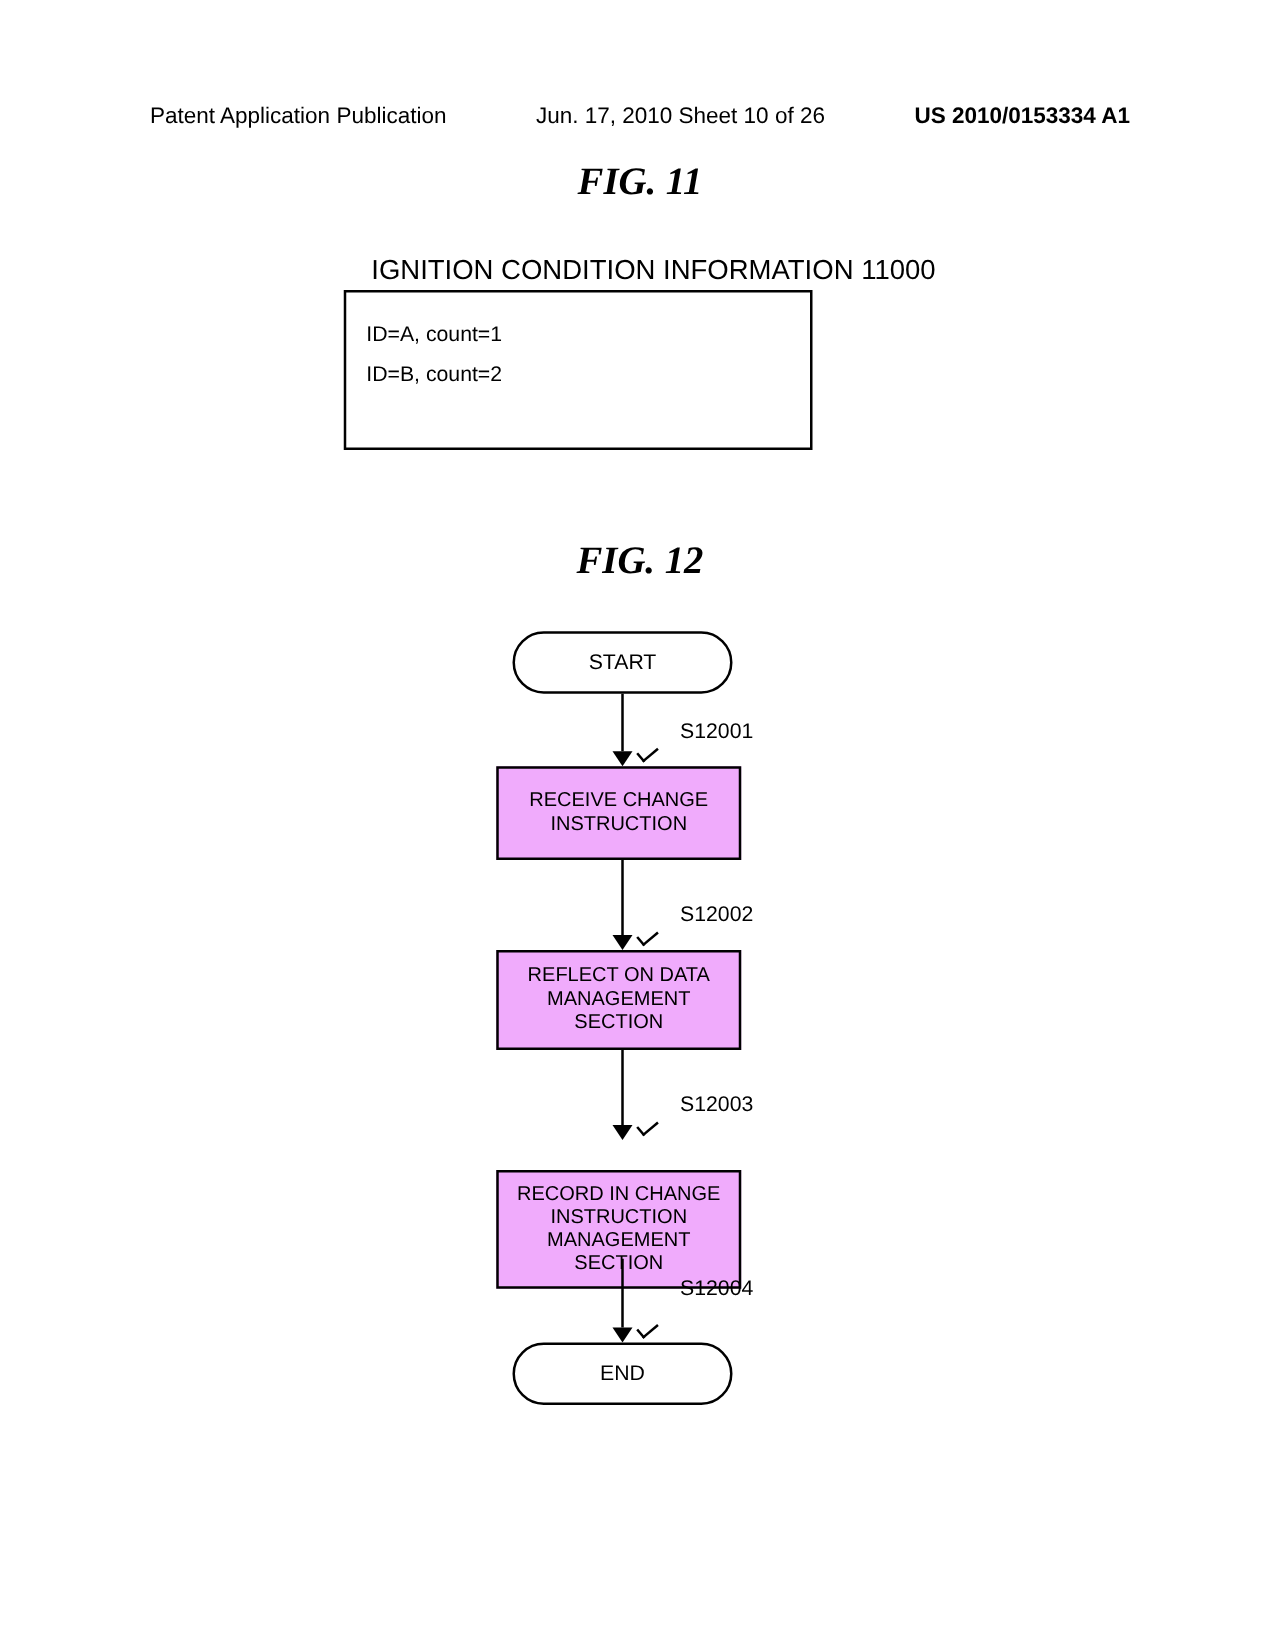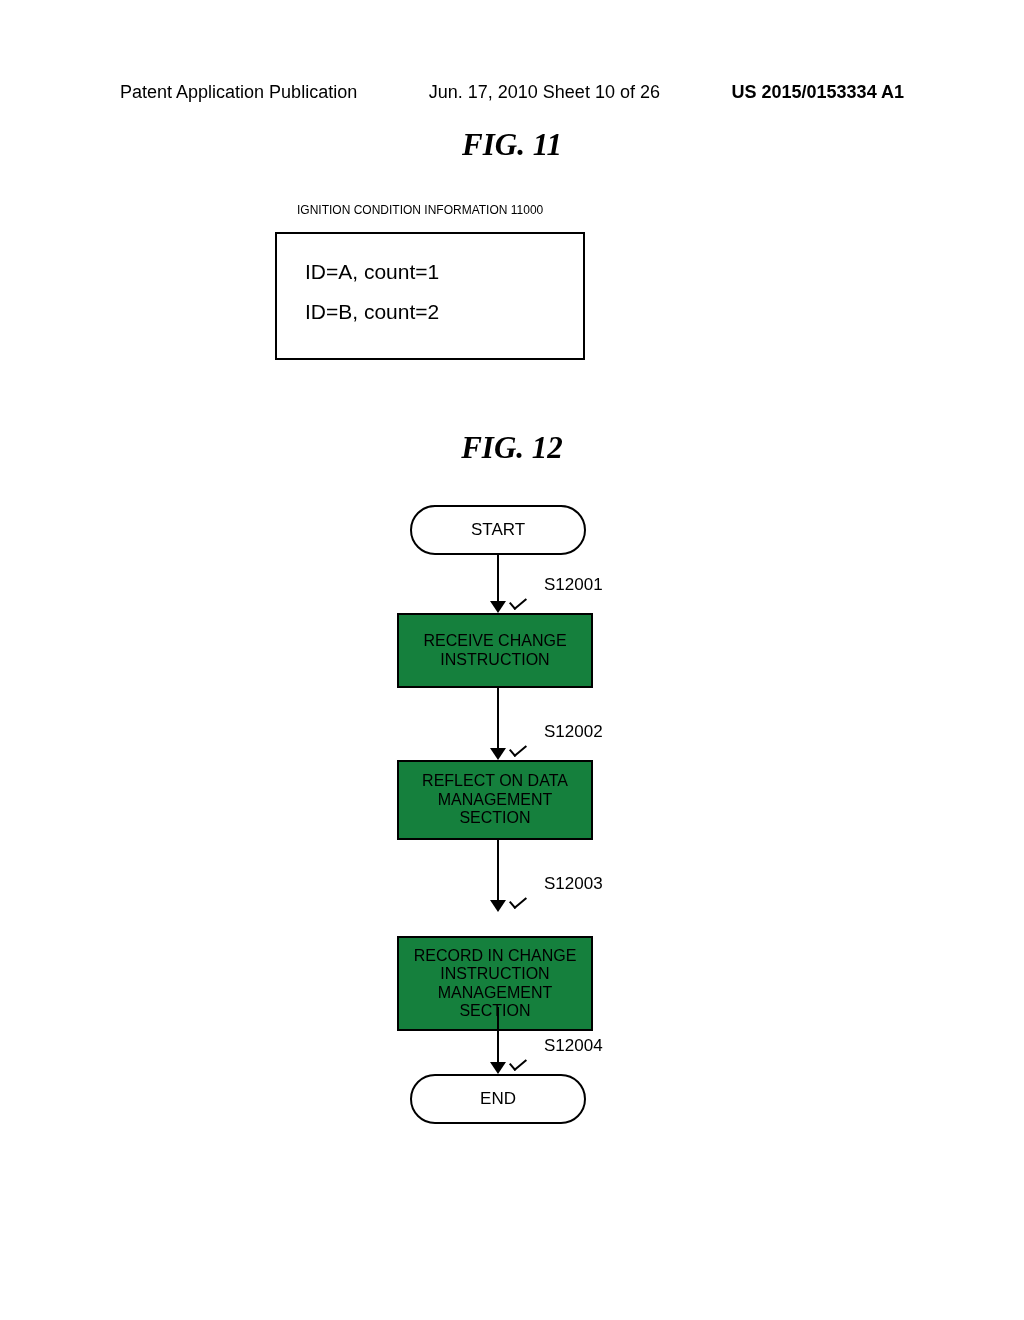--- a/index.html
+++ b/index.html
@@ -32,31 +32,31 @@
     font-style: italic;
     font-weight: bold;
     font-size: 31px;
   }
   .fig11-title { top: 127px; }
   .fig12-title { top: 430px; }
   .fig11-caption {
     position: absolute;
     top: 203px;
     left: 297px;
-    font-size: 12px;
+    font-size: 22px;
   }
   .fig11-box {
     position: absolute;
     top: 232px;
     left: 275px;
-    width: 310px;
+    width: 375px;
     height: 128px;
     border: 2px solid #000;
-    padding: 18px 28px;
-    font-size: 21px;
+    padding: 18px 16px;
+    font-size: 17px;
     line-height: 1.9;
   }
   .flowchart {
     position: absolute;
     top: 505px;
     left: 0;
     width: 100%;
   }
   .terminal {
     position: absolute;
@@ -76,21 +76,21 @@
     position: absolute;
     left: 397px;
     width: 196px;
     border: 2px solid #000;
     display: flex;
     align-items: center;
     justify-content: center;
     text-align: center;
     font-size: 16px;
     line-height: 1.15;
-    background: #15803d;
+    background: #f0abfc;
     padding: 4px 6px;
   }
   .arrow-line {
     position: absolute;
     left: 497px;
     width: 2px;
     background: #000;
   }
   .arrow-head {
     position: absolute;
@@ -121,21 +121,21 @@
     top: -2px;
     left: 0;
   }
 </style>
 </head>
 <body>
 
 <div class="page-header">
   <span class="left">Patent Application Publication</span>
   <span class="center">Jun. 17, 2010  Sheet 10 of 26</span>
-  <span class="right">US 2015/0153334 A1</span>
+  <span class="right">US 2010/0153334 A1</span>
 </div>
 
 <div class="fig-title fig11-title">FIG. 11</div>
 <div class="fig11-caption">IGNITION CONDITION INFORMATION 11000</div>
 <div class="fig11-box">
   <div>ID=A, count=1</div>
   <div>ID=B, count=2</div>
 </div>
 
 <div class="fig-title fig12-title">FIG. 12</div>
@@ -160,18 +160,18 @@
 
   <div class="arrow-line" style="top:335px; height:60px;"></div>
   <div class="arrow-head" style="top:395px;"></div>
   <div class="step-label" style="top:369px; left:544px;">S12003</div>
   <div class="tick" style="top:393px; left:510px;"></div>
 
   <div class="process" style="top:431px; height:95px;">RECORD IN CHANGE INSTRUCTION MANAGEMENT SECTION</div>
 
   <div class="arrow-line" style="top:502px; height:55px;"></div>
   <div class="arrow-head" style="top:557px;"></div>
-  <div class="step-label" style="top:531px; left:544px;">S12004</div>
+  <div class="step-label" style="top:516px; left:544px;">S12004</div>
   <div class="tick" style="top:555px; left:510px;"></div>
 
   <div class="terminal" style="top:569px;">END</div>
 
 </div>
 
 </body></html>

